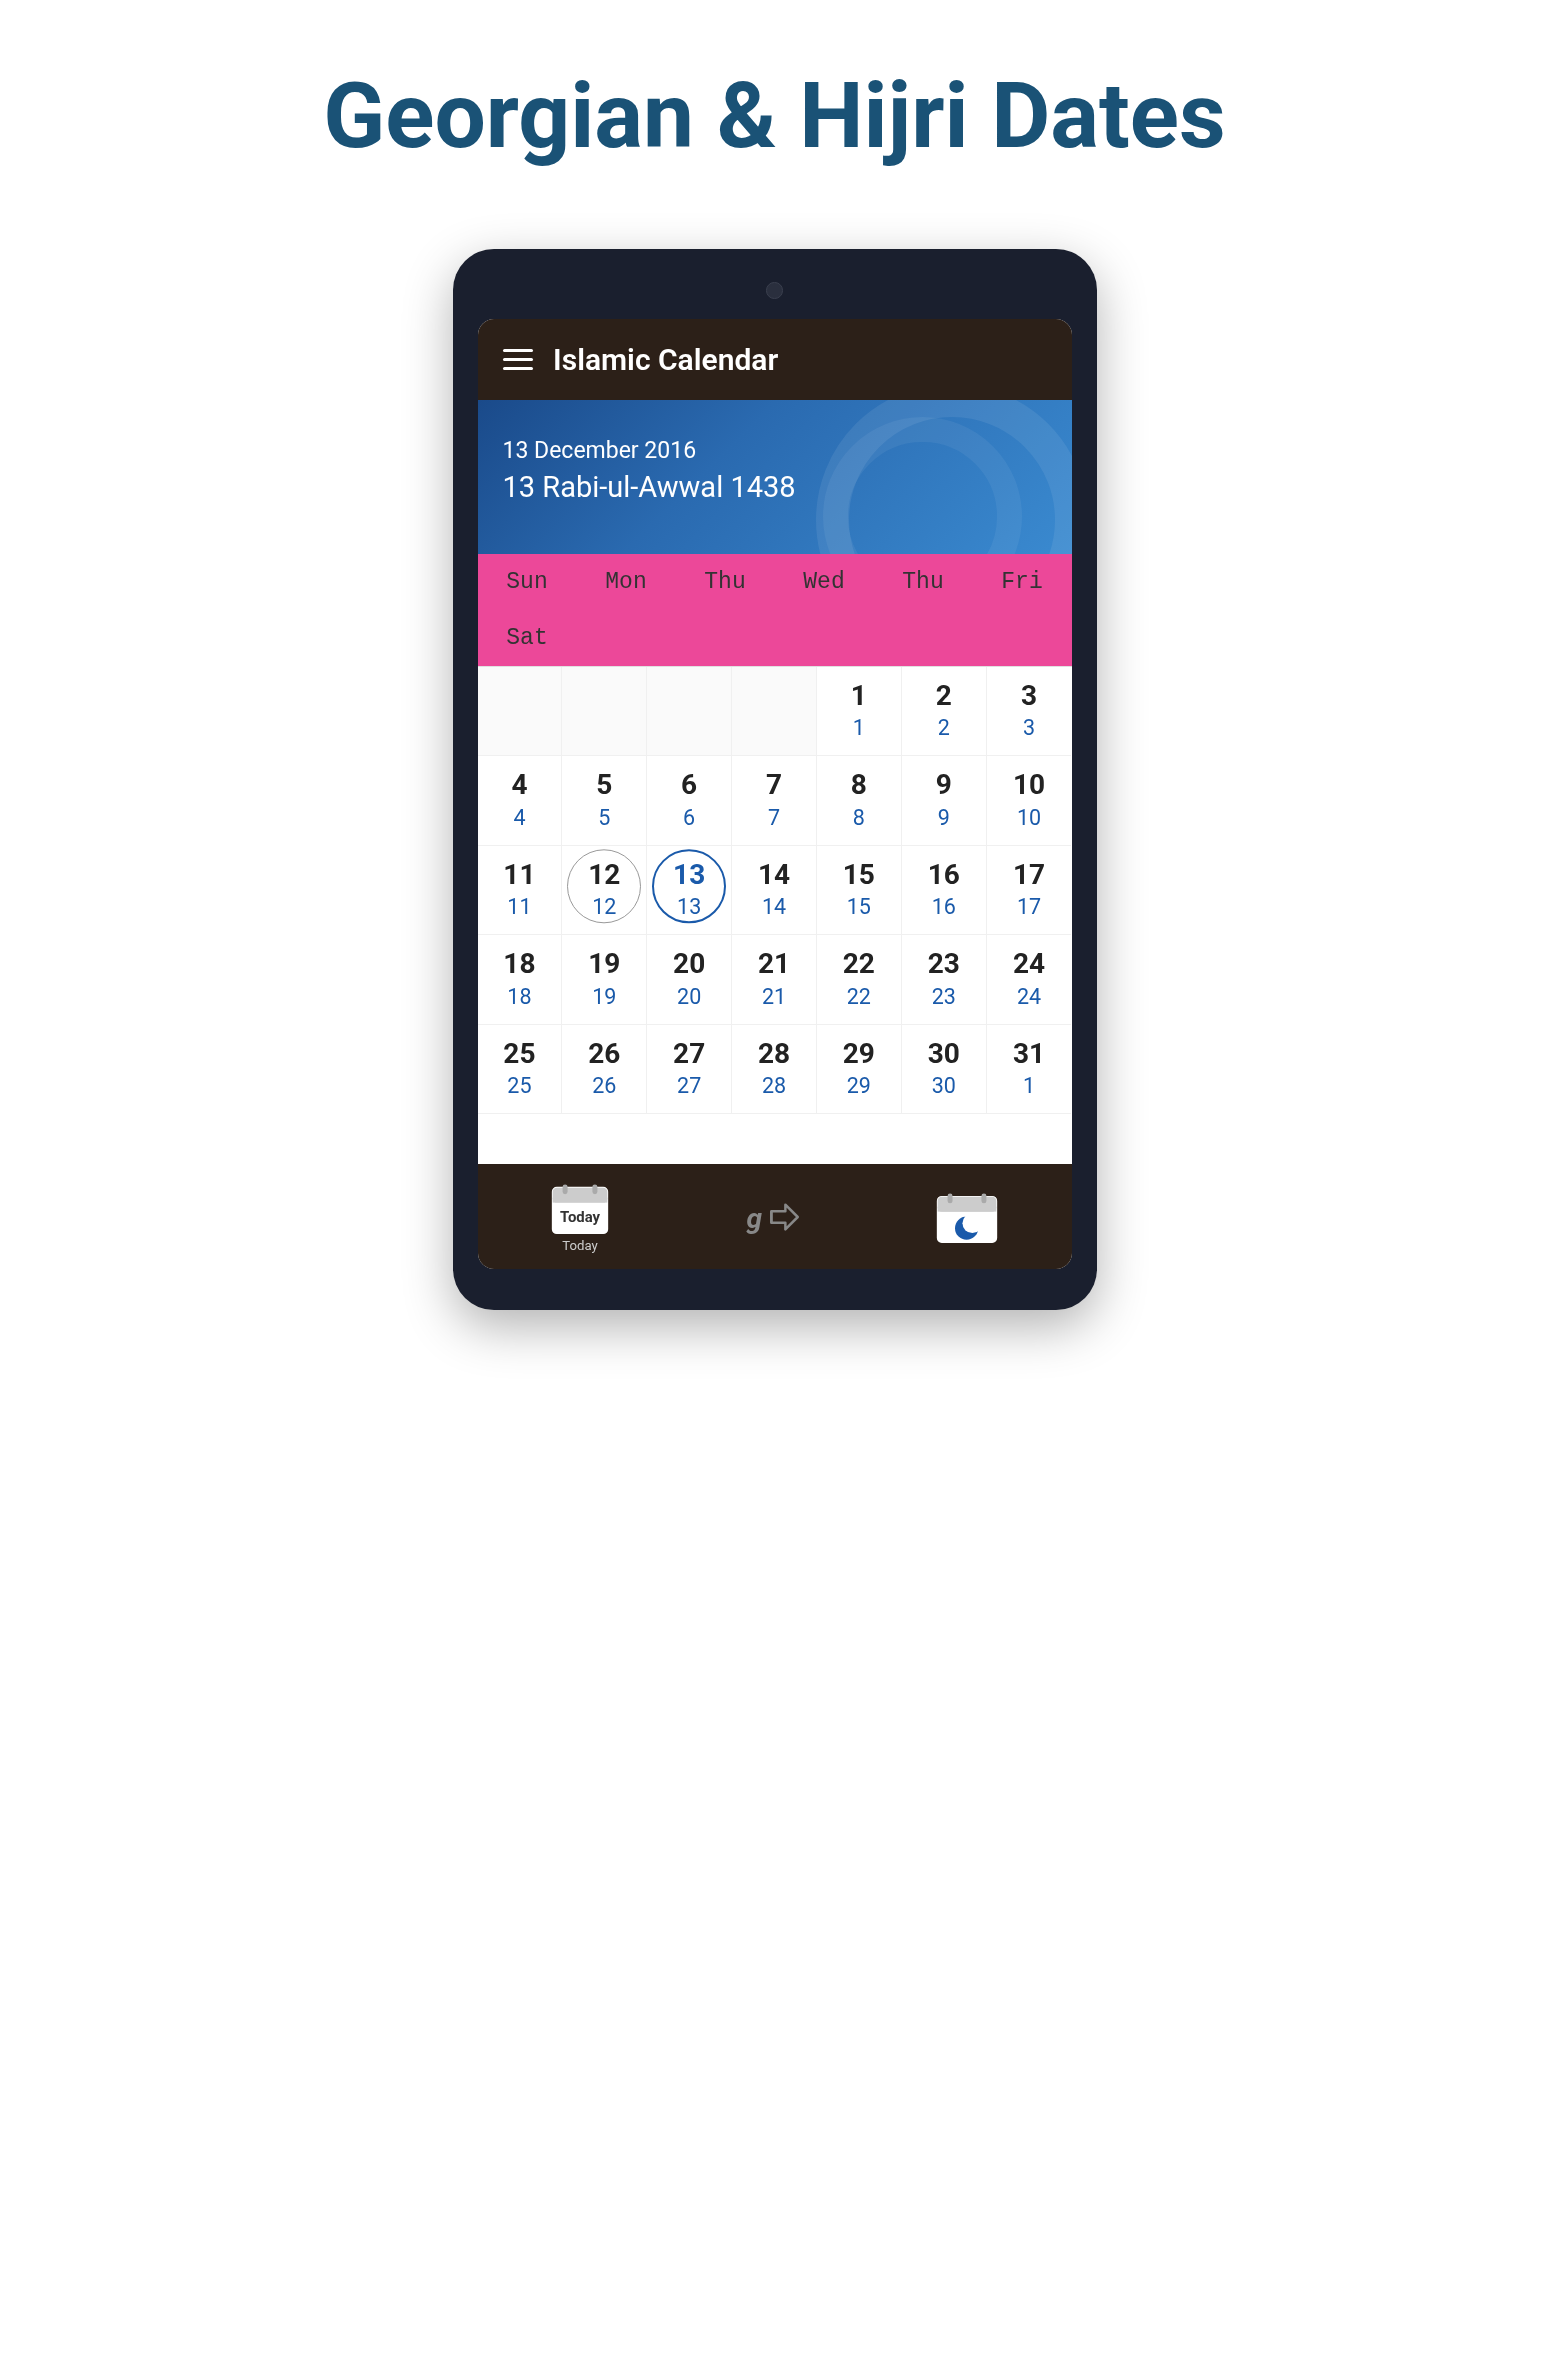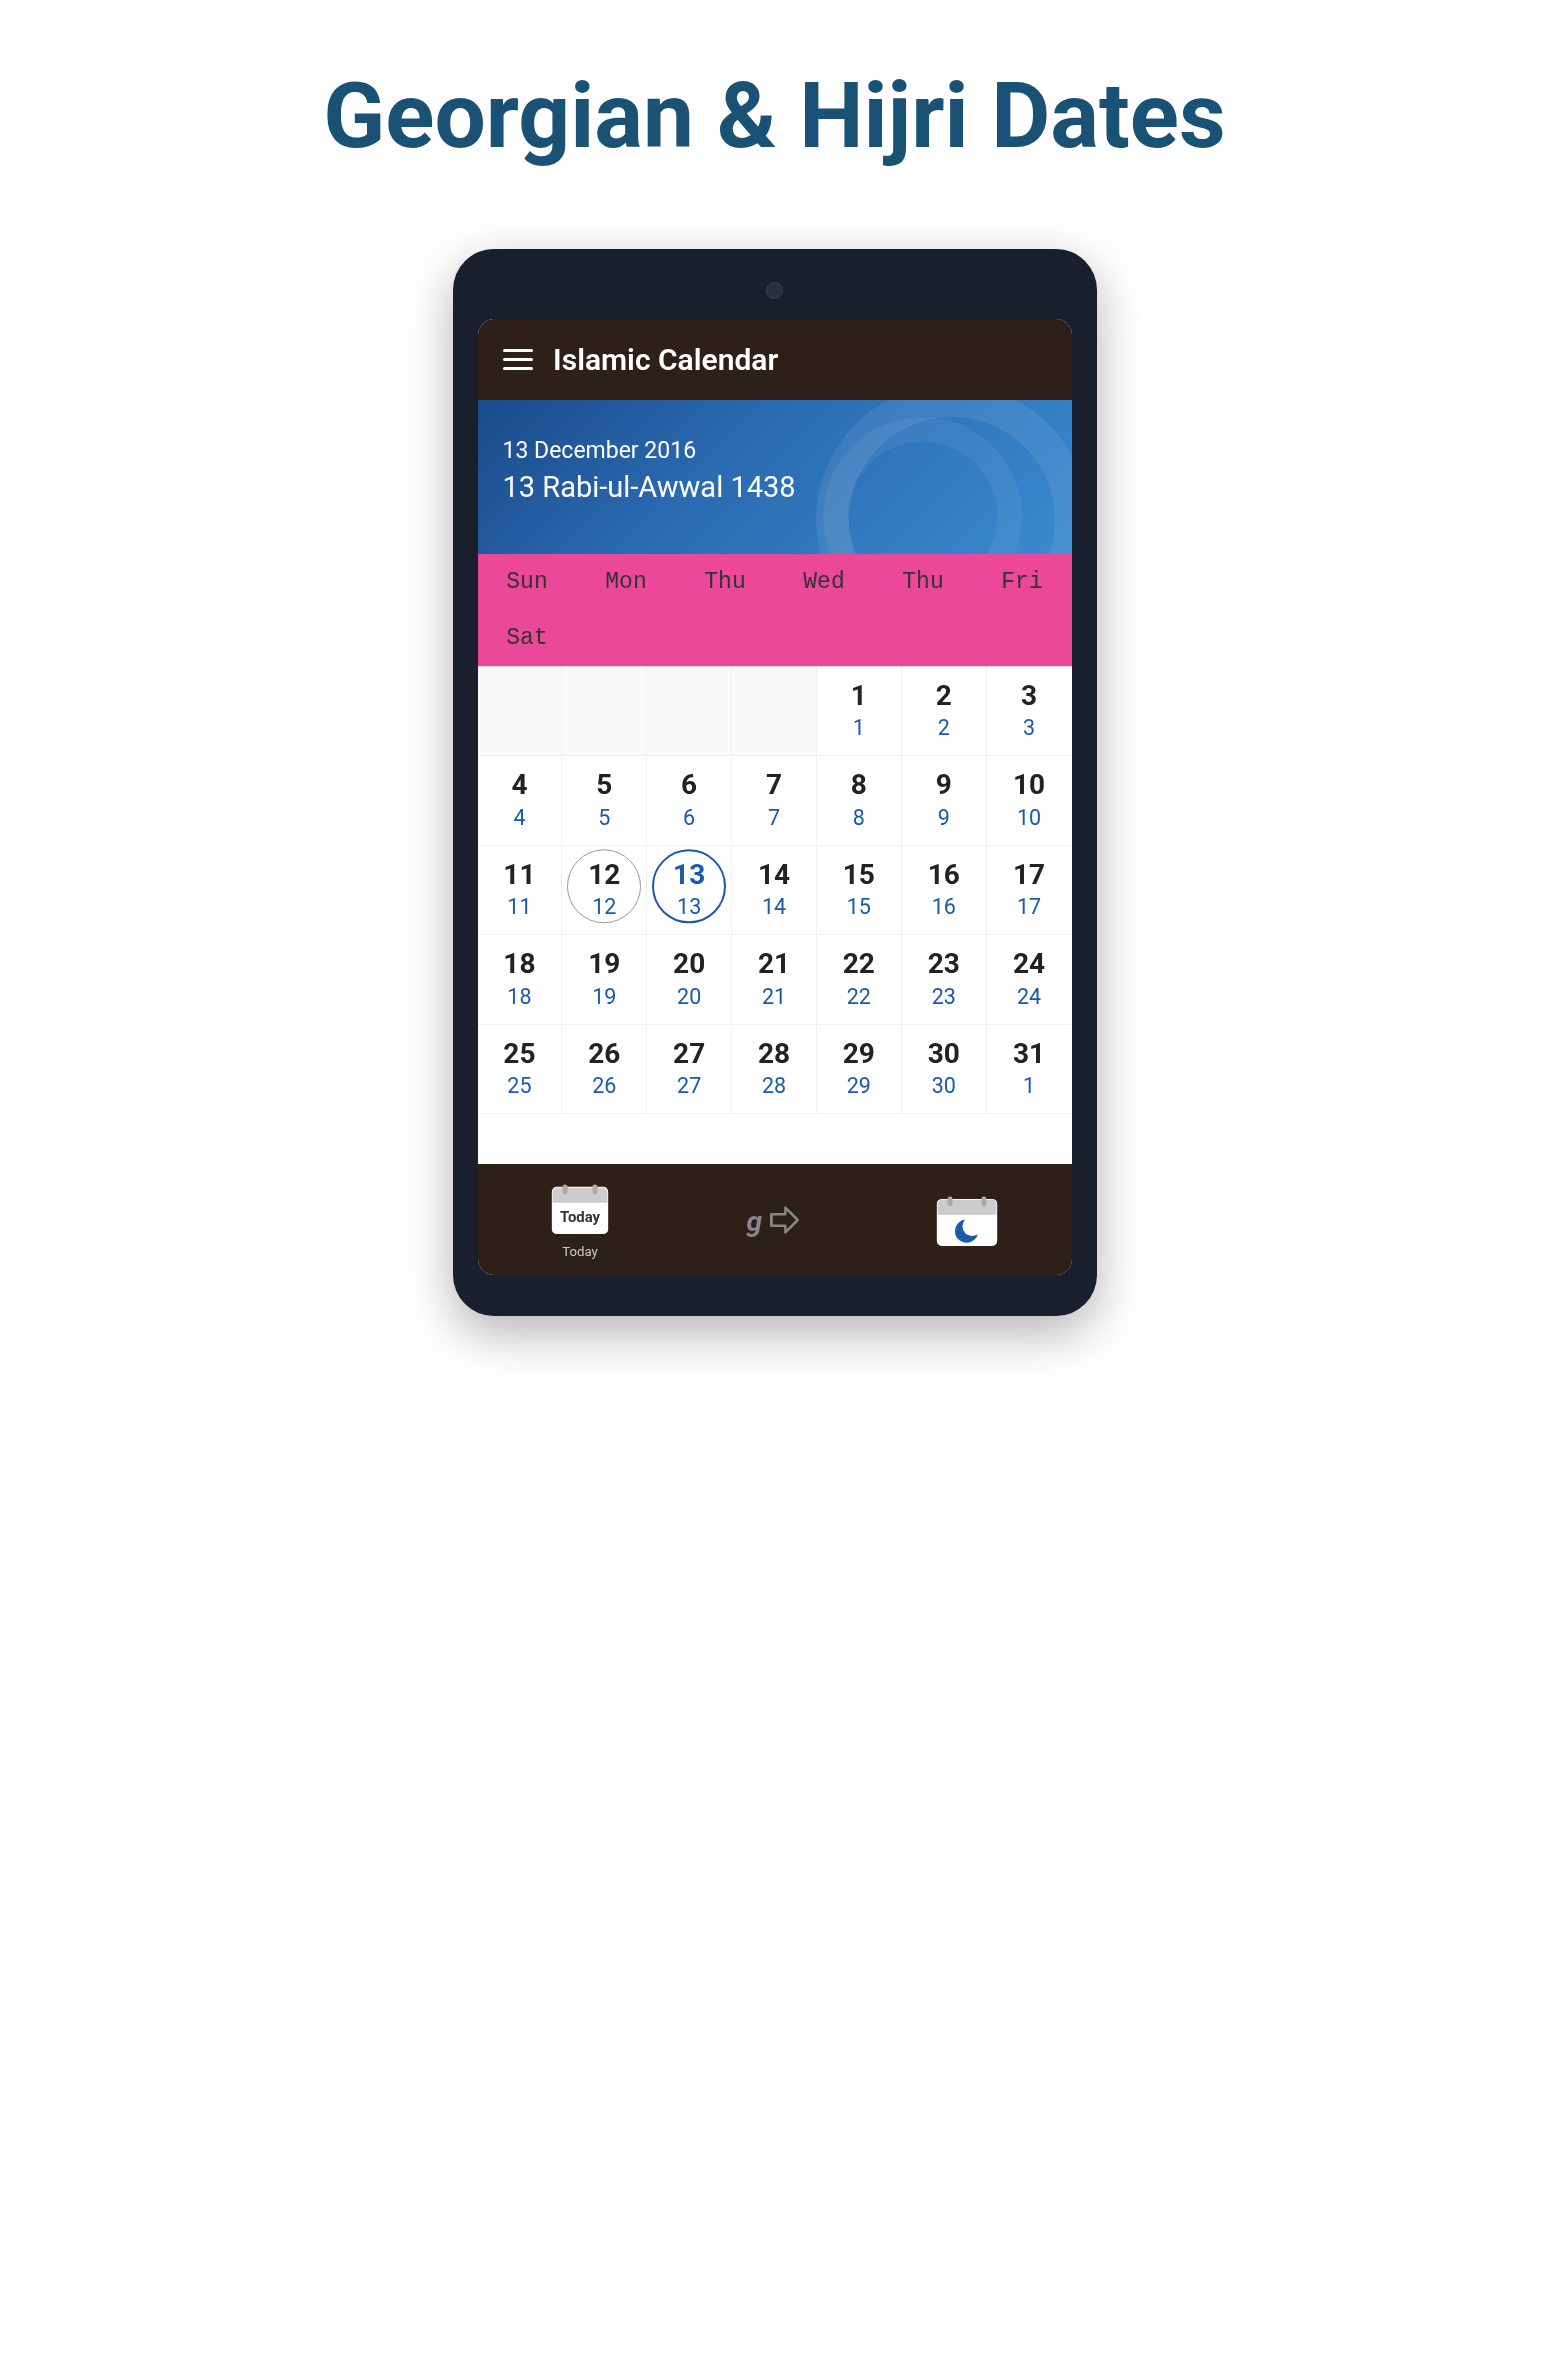--- a/index.html
+++ b/index.html
@@ -229,21 +229,21 @@
       display: flex;
       justify-content: space-around;
       align-items: center;
       padding: 16.5px 8.3px;
     }
 
     .nav-btn {
       display: flex;
       flex-direction: column;
       align-items: center;
-      gap: 9px;
+      gap: 3px;
       cursor: pointer;
     }
 
     .today-label {
       font-size: 13.2px;
       color: #cccccc;
     }
 
   </style>
 </head>

